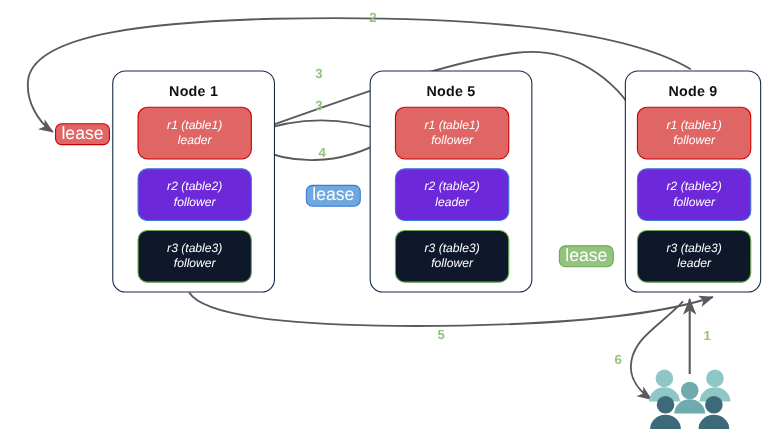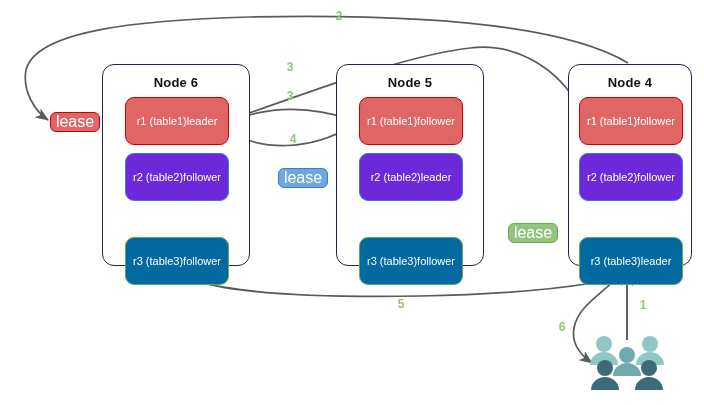--- a/index.html
+++ b/index.html
@@ -44,31 +44,32 @@
     letter-spacing: .2px;
   }
   .replica {
     position: absolute;
     box-sizing: border-box;
     left: 22px;
     width: 104px;
     height: 48px;
     border-radius: 9px;
     display: flex;
-    flex-direction: row;
+    flex-direction: column;
     align-items: center;
     justify-content: center;
     color: #ffffff;
     font-size: 11px;
     line-height: 14px;
     text-align: left;
+    font-style: italic;
   }
   .rep-red   { background: #e06666; border: 1.6px solid #cc0000; }
   .rep-blue  { background: #6d28d9; border: 1.6px solid #3c78d8; }
-  .rep-green { background: #0369a1; border: 1.6px solid #6aa84f; margin-top: 28px; }
+  .rep-green { background: #0f172a; border: 1.6px solid #6aa84f; }
   .lease {
     position: absolute;
     box-sizing: border-box;
     border-radius: 6px;
     display: flex;
     align-items: center;
     justify-content: center;
     color: #ffffff;
     font-size: 16px;
     height: 20px;
@@ -115,21 +116,21 @@
     <path d="M 352 126 C 308 152, 262 150, 228 132" fill="none" stroke="#5a5a5a" stroke-width="1.7" marker-end="url(#ah)"></path>
 
     <path d="M 172 266 C 188 292, 300 298, 420 296 C 520 294, 600 286, 648 270" fill="none" stroke="#5a5a5a" stroke-width="1.7" marker-end="url(#ah)"></path>
 
     <path d="M 627 340 L 627 272" fill="none" stroke="#5a5a5a" stroke-width="1.9" marker-end="url(#ah)"></path>
 
     <path d="M 621 274 C 600 296, 578 306, 574 328 C 571 344, 582 356, 592 363" fill="none" stroke="#5a5a5a" stroke-width="1.7" marker-end="url(#ah)"></path>
   </svg>
 
   <div class="node-box" style="left:102px; top:64px; width:148px; height:202px;">
-    <div class="node-title">Node 6</div>
+    <div class="node-title">Node 1</div>
     <div class="replica rep-red" style="top:32px;">
       <span>r1 (table1)</span>
       <span>leader</span>
     </div>
     <div class="replica rep-blue" style="top:88px;">
       <span>r2 (table2)</span>
       <span>follower</span>
     </div>
     <div class="replica rep-green" style="top:144px;">
       <span>r3 (table3)</span>
@@ -147,21 +148,21 @@
       <span>r2 (table2)</span>
       <span>leader</span>
     </div>
     <div class="replica rep-green" style="top:144px;">
       <span>r3 (table3)</span>
       <span>follower</span>
     </div>
   </div>
 
   <div class="node-box" style="left:568px; top:64px; width:124px; height:202px;">
-    <div class="node-title">Node 4</div>
+    <div class="node-title">Node 9</div>
     <div class="replica rep-red" style="top:32px; left:10px;">
       <span>r1 (table1)</span>
       <span>follower</span>
     </div>
     <div class="replica rep-blue" style="top:88px; left:10px;">
       <span>r2 (table2)</span>
       <span>follower</span>
     </div>
     <div class="replica rep-green" style="top:144px; left:10px;">
       <span>r3 (table3)</span>

